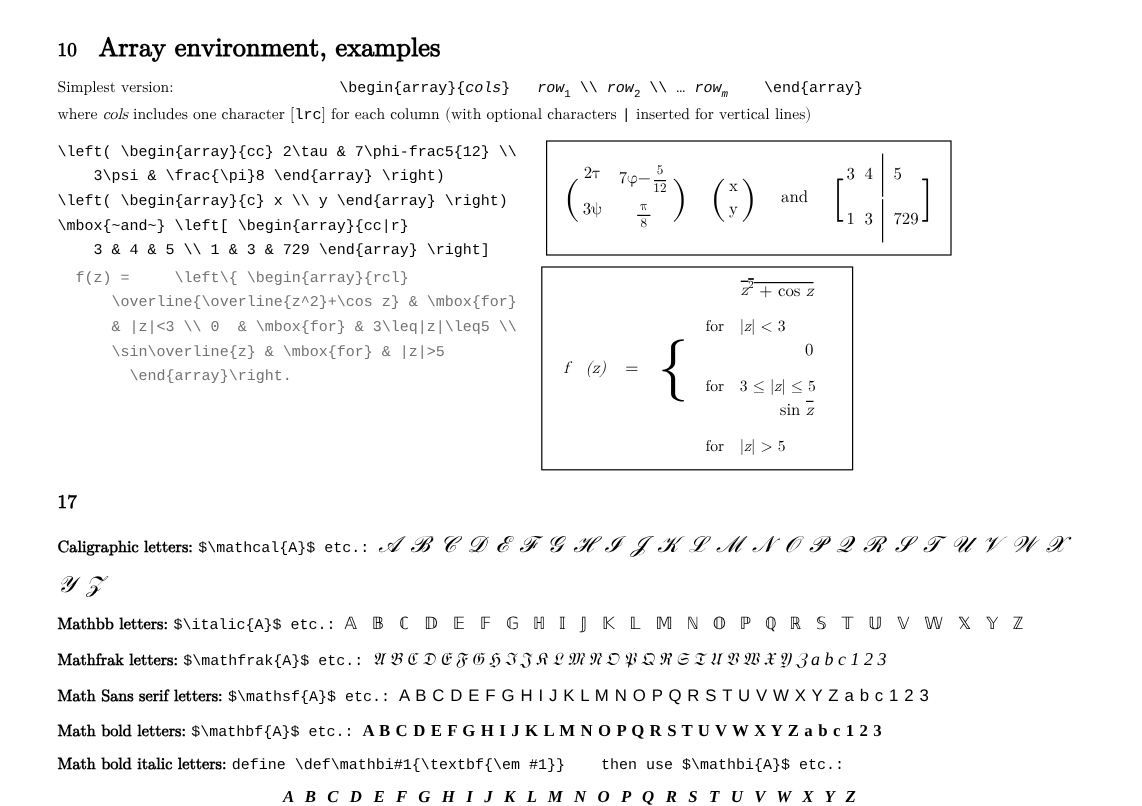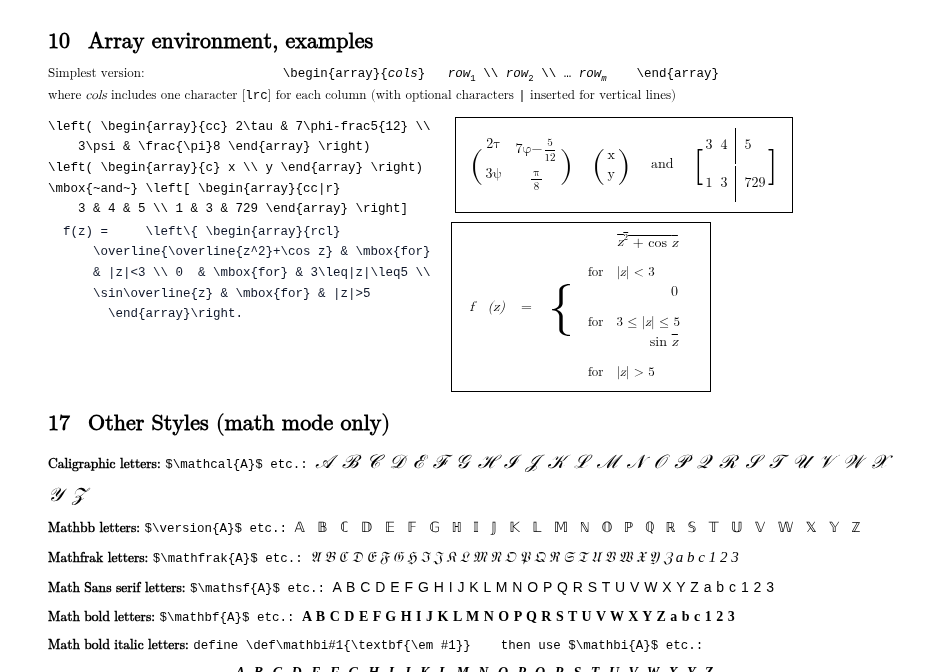--- a/index.html
+++ b/index.html
@@ -15,21 +15,21 @@
     }
     h2.section-title {
       font-size: 22px;
       font-weight: bold;
       margin-bottom: 10px;
       display: flex;
       align-items: baseline;
       gap: 18px;
     }
     h2.section-title span.num {
-      font-size: 22px;
+      font-size: 16px;
     }
     .section { margin-bottom: 18px; }
     .desc-text { font-size: 13px; line-height: 1.6; margin-bottom: 10px; }
     .desc-text .mono { font-family: "Courier New", Courier, monospace; font-size: 12.5px; }
     .desc-text em { font-style: italic; }
     .two-col { display: flex; gap: 24px; align-items: flex-start; margin-bottom: 2px; }
     .code-block { font-family: "Courier New", Courier, monospace; font-size: 12.5px; color: #000; line-height: 1.65; flex: 0 0 auto; }
     .math-box { border: 1px solid #000; padding: 10px 14px; display: flex; align-items: center; gap: 12px; flex: 0 0 auto; font-size: 14px; }
     .matrix-paren { display: inline-flex; align-items: center; gap: 2px; }
     .paren-left { font-size: 36px; font-weight: 100; line-height: 1; }
@@ -54,21 +54,21 @@
     .section11 { margin-top: 10px; }
     .letters-row { font-size: 13.5px; margin-bottom: 5px; line-height: 1.7; }
     .letters-row .mono { font-family: "Courier New", Courier, monospace; font-size: 12.5px; }
     .calligraphic { font-family: cursive, Georgia, serif; font-style: italic; letter-spacing: 2px; font-size: 19px; }
     .mathsans { font-family: Arial, Helvetica, sans-serif; font-size: 14px; letter-spacing: 0.5px; }
     .mathbold { font-family: "Times New Roman", Times, serif; font-weight: bold; font-size: 14px; letter-spacing: 0.5px; }
     .mathbolditalic { font-family: "Times New Roman", Times, serif; font-weight: bold; font-style: italic; font-size: 14px; letter-spacing: 0.5px; }
     .watermark { position: absolute; bottom: 24px; right: 12px; font-size: 11px; color: #555; font-family: Arial, sans-serif; margin-left: 40px; }
     .and-word { margin: 0 8px; font-size: 14px; }
     .bold-label { font-weight: bold; }
-    .code-block-2col { font-family: "Courier New", Courier, monospace; font-size: 12.5px; color: #0f172a; line-height: 1.65; }
+    .code-block-2col { font-family: "Courier New", Courier, monospace; font-size: 12.5px; color: #737373; line-height: 1.65; }
     .two-col-bottom { display: flex; gap: 20px; align-items: flex-start; margin-bottom: 14px; }
     .overline { text-decoration: overline; }
   </style>
 </head>
 <body>
 
 <div class="section">
   <h2 class="section-title">
     <span class="num">10</span>
     <span>Array environment, examples</span>
@@ -167,32 +167,31 @@
           </div>
         </div>
       </div>
     </div>
   </div>
 </div>
 
 <div class="section section11">
   <h2 class="section-title">
     <span class="num">17</span>
-    <span>Other Styles (math mode only)</span>
   </h2>
 
   <div class="letters-row">
     <span class="bold-label">Caligraphic letters:</span>
     <span class="mono"> $\mathcal{A}$ etc.: </span>
     <span class="calligraphic">𝒜 ℬ 𝒞 𝒟 ℰ ℱ 𝒢 ℋ ℐ 𝒥 𝒦 ℒ ℳ 𝒩 𝒪 𝒫 𝒬 ℛ 𝒮 𝒯 𝒰 𝒱 𝒲 𝒳 𝒴 𝒵</span>
   </div>
 
   <div class="letters-row">
     <span class="bold-label">Mathbb letters:</span>
-    <span class="mono"> $\version{A}$ etc.: </span>
+    <span class="mono"> $\italic{A}$ etc.: </span>
     <span style="font-family:'Lucida Console',monospace;letter-spacing:2px;font-size:14px;">𝔸 𝔹 ℂ 𝔻 𝔼 𝔽 𝔾 ℍ 𝕀 𝕁 𝕂 𝕃 𝕄 ℕ 𝕆 ℙ ℚ ℝ 𝕊 𝕋 𝕌 𝕍 𝕎 𝕏 𝕐 ℤ</span>
   </div>
 
   <div class="letters-row">
     <span class="bold-label">Mathfrak letters:</span>
     <span class="mono"> $\mathfrak{A}$ etc.: </span>
     <span style="font-family:'Palatino Linotype',Palatino,serif;font-style:italic;font-size:15px;text-align:center;">𝔄 𝔅 ℭ 𝔇 𝔈 𝔉 𝔊 ℌ ℑ 𝔍 𝔎 𝔏 𝔐 𝔑 𝔒 𝔓 𝔔 ℜ 𝔖 𝔗 𝔘 𝔙 𝔚 𝔛 𝔜 ℨ a b c 1 2 3</span>
   </div>
 
   <div class="letters-row">

